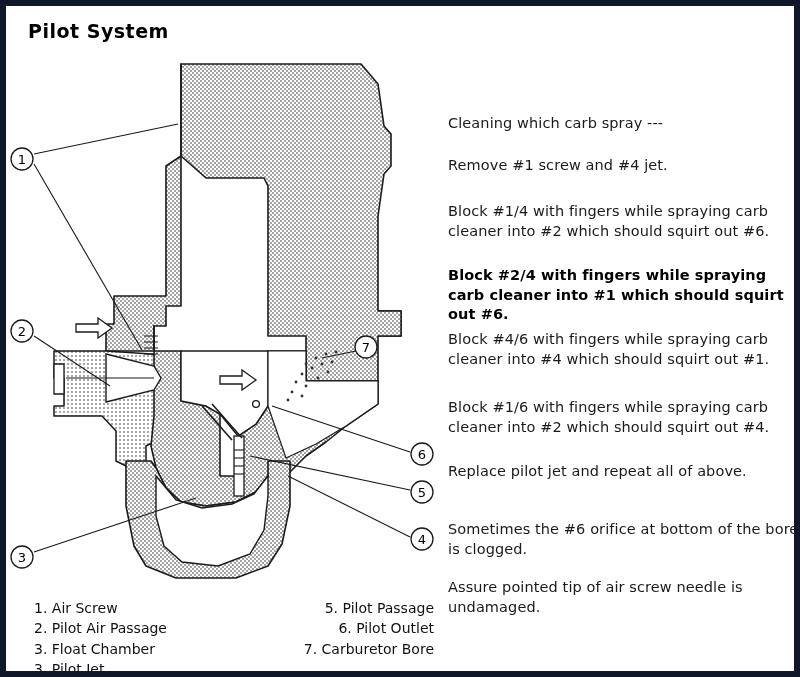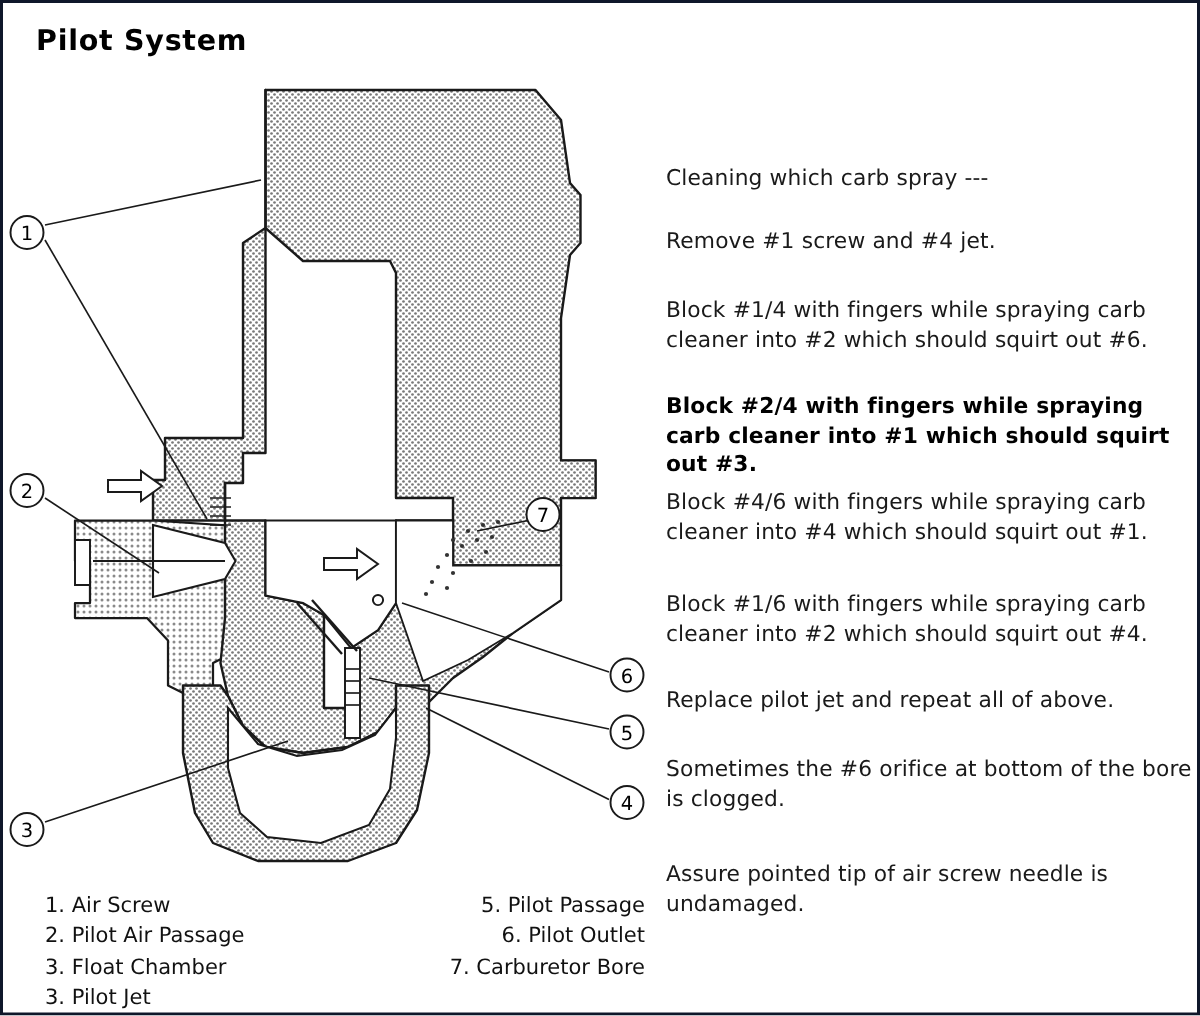--- a/index.html
+++ b/index.html
@@ -9,21 +9,21 @@
   }
   body {
     font-family: "DejaVu Sans", sans-serif;
   }
   #page {
     position: relative;
     width: 800px;
     height: 677px;
     background: #ffffff;
     overflow: hidden;
-    border: 2px solid #0f172a;
+    border: 6px solid #0f172a;
     box-sizing: border-box;
   }
   #title {
     position: absolute;
     left: 22px;
     top: 14px;
     font-size: 19px;
     font-weight: bold;
     color: #000;
     letter-spacing: 0.5px;
@@ -208,25 +208,25 @@
 
       <circle cx="360" cy="341" r="11" fill="#ffffff" stroke="#1a1a1a" stroke-width="1.3"></circle>
       <text class="callout-num" x="360" y="346" text-anchor="middle">7</text>
     </g>
   </svg>
 
   <div id="instructions">
     <div class="instr" style="top:108px">Cleaning which carb spray ---</div>
     <div class="instr" style="top:150px">Remove #1 screw and #4 jet.</div>
     <div class="instr" style="top:196px">Block #1/4 with fingers while spraying carb cleaner into #2 which should squirt out #6.</div>
-    <div class="instr bold" style="top:260px">Block #2/4 with fingers while spraying carb cleaner into #1 which should squirt out #3.</div>
+    <div class="instr bold" style="top:260px">Block #2/4 with fingers while spraying carb cleaner into #1 which should squirt out #6.</div>
     <div class="instr" style="top:324px">Block #4/6 with fingers while spraying carb cleaner into #4 which should squirt out #1.</div>
     <div class="instr" style="top:392px">Block #1/6 with fingers while spraying carb cleaner into #2 which should squirt out #4.</div>
     <div class="instr" style="top:456px">Replace pilot jet and repeat all of above.</div>
-    <div class="instr" style="top:502px">Sometimes the #6 orifice at bottom of the bore is clogged.</div>
+    <div class="instr" style="top:514px">Sometimes the #6 orifice at bottom of the bore is clogged.</div>
     <div class="instr" style="top:572px">Assure pointed tip of air screw needle is undamaged.</div>
   </div>
 
   <div id="legend">
     <div class="col col1">
       <div class="legend-item">1.  Air Screw</div>
       <div class="legend-item">2.  Pilot Air Passage</div>
       <div class="legend-item">3.  Float Chamber</div>
       <div class="legend-item">3.  Pilot Jet</div>
     </div><div class="col col2">

